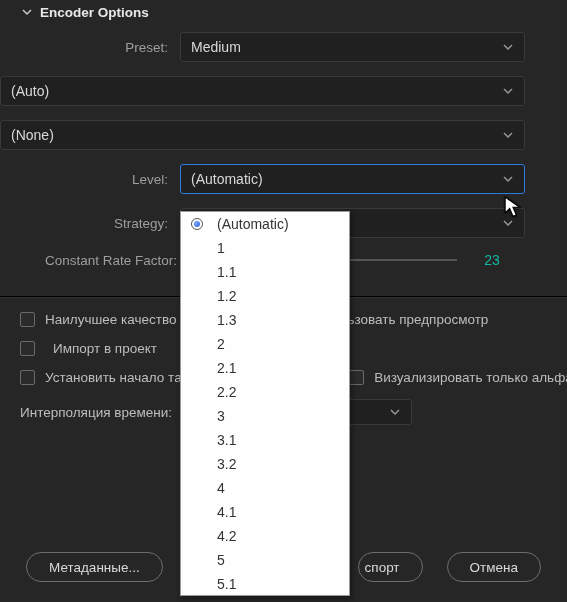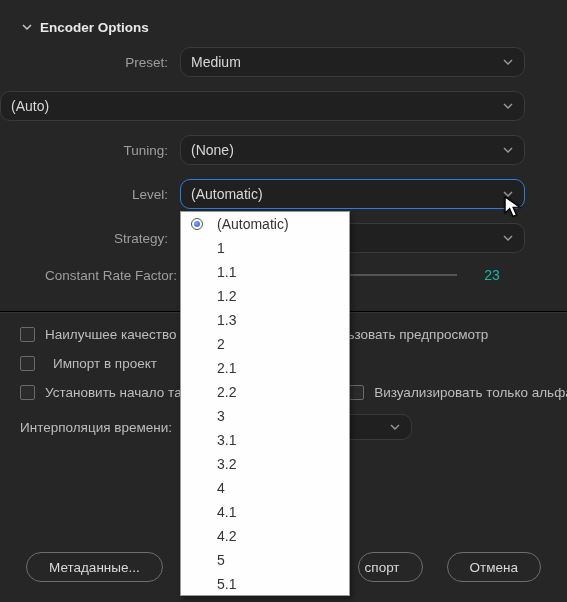--- a/index.html
+++ b/index.html
@@ -1,24 +1,24 @@
 <!DOCTYPE html>
 <html><head>
 <meta charset="utf-8">
 <style>
   * { box-sizing: border-box; margin: 0; padding: 0; font-family: "Segoe UI", Arial, sans-serif; }
   body { background: #262626; width: 567px; height: 602px; overflow: hidden; color: #b9b9b9; font-size: 13px; position: relative; }
 
-  .section-header { display: flex; align-items: center; gap: 8px; padding: 20px 0 12px 22px; color: #e8e8e8; font-weight: 600; font-size: 13.5px; }
+  .section-header { display: flex; align-items: center; gap: 8px; padding: 5px 0 12px 22px; color: #e8e8e8; font-weight: 600; font-size: 13.5px; }
   .section-header svg { width: 10px; height: 10px; }
 
   .form-row { display: flex; align-items: center; margin-bottom: 14px; }
   .lbl { width: 180px; text-align: right; padding-right: 12px; color: #9e9e9e; font-size: 13.5px; }
 
-  .dropdown { flex: 1; margin-right: 42px; height: 30px; background: #202020; border: 1px solid #3a3a3a; border-radius: 10px; display: flex; align-items: center; padding: 0 10px; color: #d8d8d8; font-size: 14px; justify-content: space-between; cursor: pointer; }
+  .dropdown { flex: 1; margin-right: 42px; height: 30px; background: #202020; border: 1px solid #3a3a3a; border-radius: 3px; display: flex; align-items: center; padding: 0 10px; color: #d8d8d8; font-size: 14px; justify-content: space-between; cursor: pointer; }
   .dropdown.active { border: 1px solid #2a7de1; }
   .chev { width: 12px; height: 12px; display: flex; align-items: center; justify-content: center; }
   .chev svg { width: 10px; height: 10px; }
 
   .crf-row { display: flex; align-items: center; margin-bottom: 28px; }
   .crf-lbl { width: 195px; text-align: right; padding-right: 18px; color: #9e9e9e; font-size: 13.5px; }
   .crf-track { flex: 1; height: 2px; background: #555; position: relative; }
   .crf-val { color: #14b8a6; width: 70px; text-align: center; margin-right: 40px; font-size: 14px; }
 
   .hr { height: 1px; background: #1a1a1a; margin: 12px 0 14px 0; border-top: 1px solid #000; border-bottom: 1px solid #333; }
@@ -75,21 +75,20 @@
     <span>(Auto)</span>
     <span class="chev">
         <svg viewBox="0 0 10 10">
           <path d="M1 3 L5 7 L9 3" stroke="#999" stroke-width="1.4" fill="none"></path>
         </svg>
       </span>
   </div>
 </div>
 
 <div class="form-row">
-  <div class="lbl">Tuning:</div>
   <div class="dropdown">
     <span>(None)</span>
     <span class="chev">
         <svg viewBox="0 0 10 10">
           <path d="M1 3 L5 7 L9 3" stroke="#999" stroke-width="1.4" fill="none"></path>
         </svg>
       </span>
   </div>
 </div>
 

